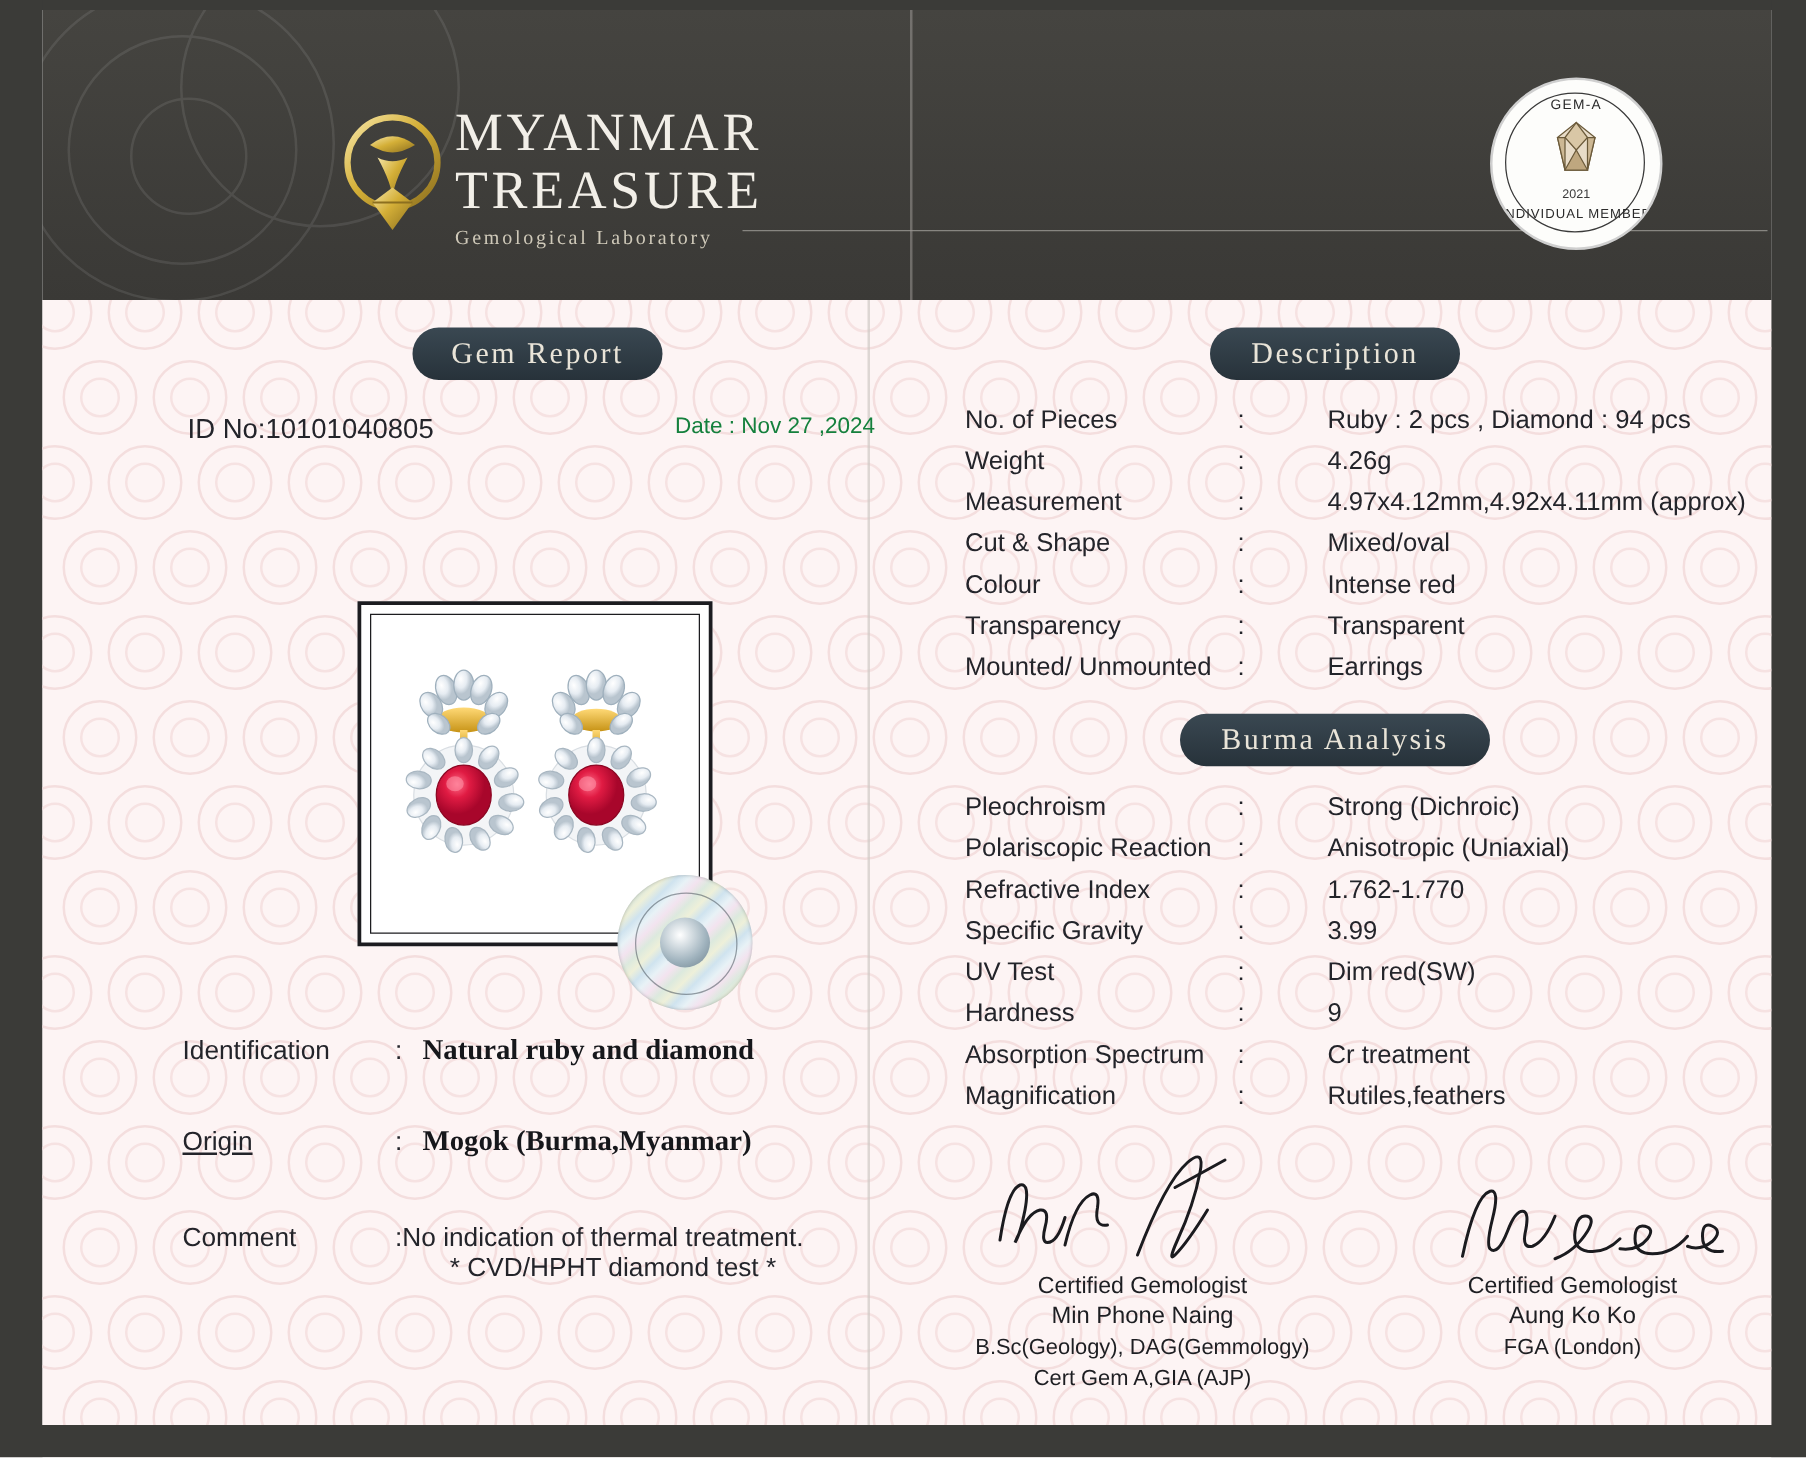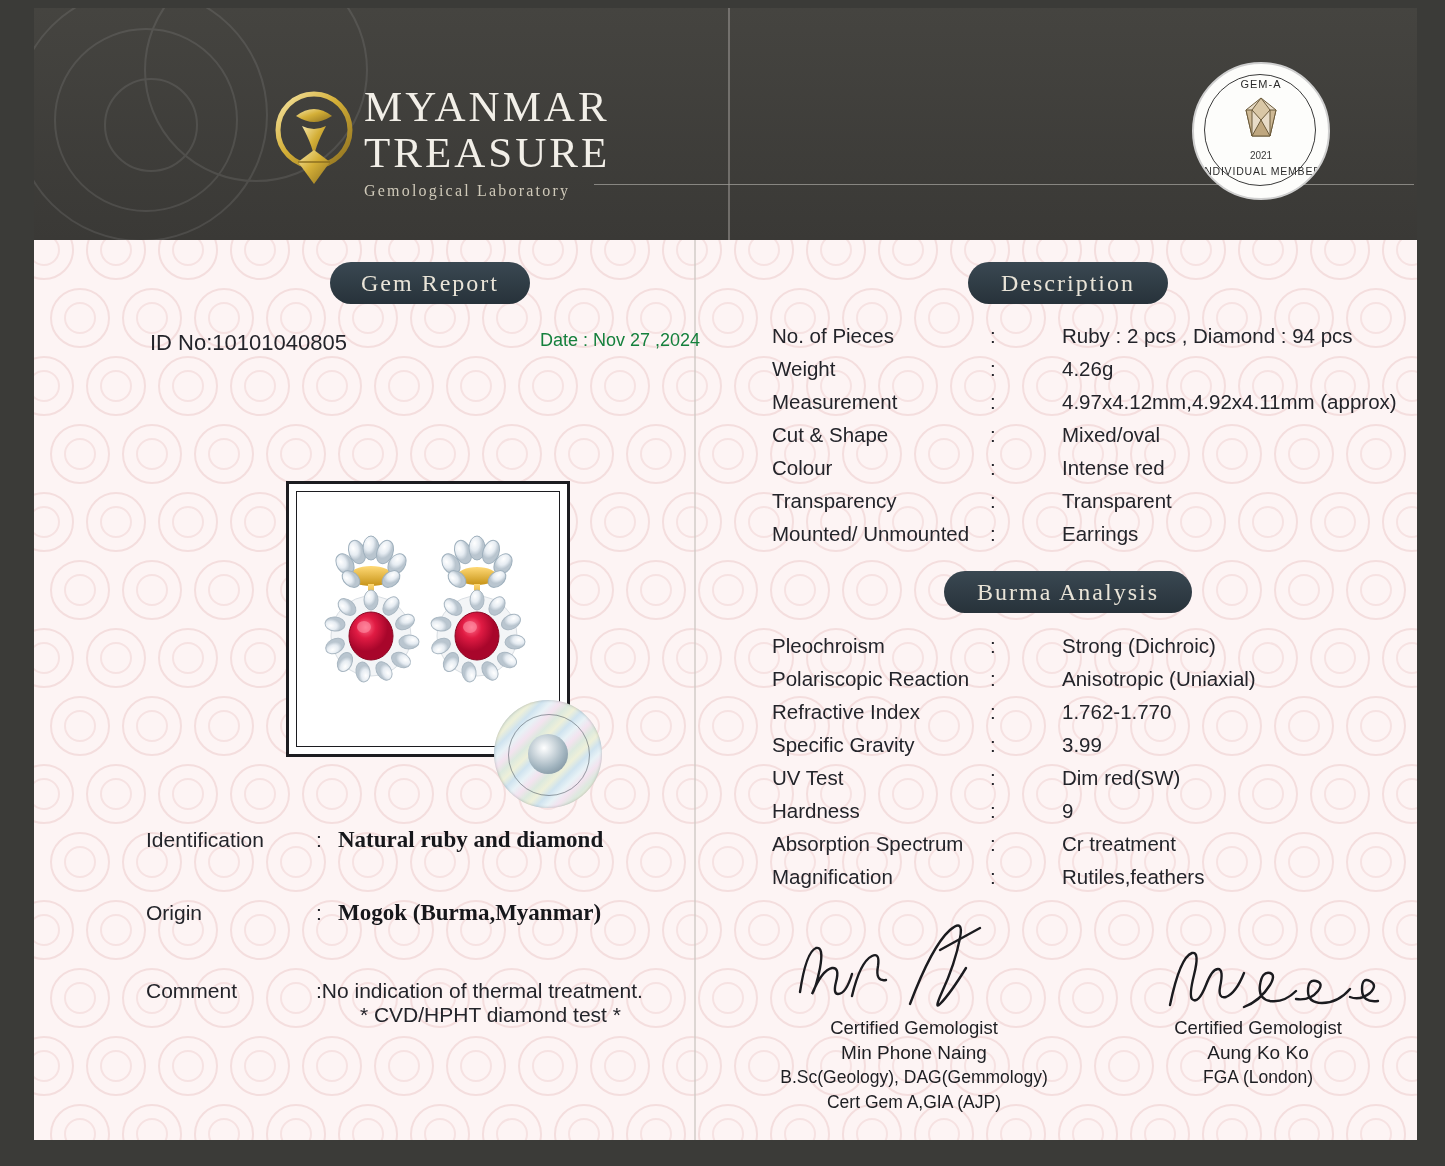--- a/index.html
+++ b/index.html
@@ -768,21 +768,21 @@
   <div class="holo">
     <div class="holo-ring"></div>
     <div class="holo-core"></div>
   </div>
 
   <div class="lrow" id="row-identification">
     <span class="lab" style="display:inline-block;width:170px;">Identification</span><span class="lab" style="display:inline-block;width:22px;">:</span><span class="val">Natural ruby and diamond</span>
   </div>
 
   <div class="lrow" id="row-origin">
-    <span class="lab" style="display:inline-block;width:170px;">Origin</span><span class="lab" style="display:inline-block;width:22px;">:</span><span class="val">Mogok (Burma,Myanmar)</span>
+    <span class="lab" style="display:inline-block;width:170px;text-decoration:underline;">Origin</span><span class="lab" style="display:inline-block;width:22px;">:</span><span class="val">Mogok (Burma,Myanmar)</span>
   </div>
 
   <div class="lrow" id="row-comment">
     <span class="lab" style="display:inline-block;width:170px;vertical-align:top;">Comment</span><span style="display:inline-block;vertical-align:top;">
       <span style="display:block;">:No indication of thermal treatment.</span>
       <span style="display:block;padding-left:22px;text-align:center;">* CVD/HPHT diamond test *</span>
     </span>
   </div>
 
   <div class="rtable" id="desc-table">

